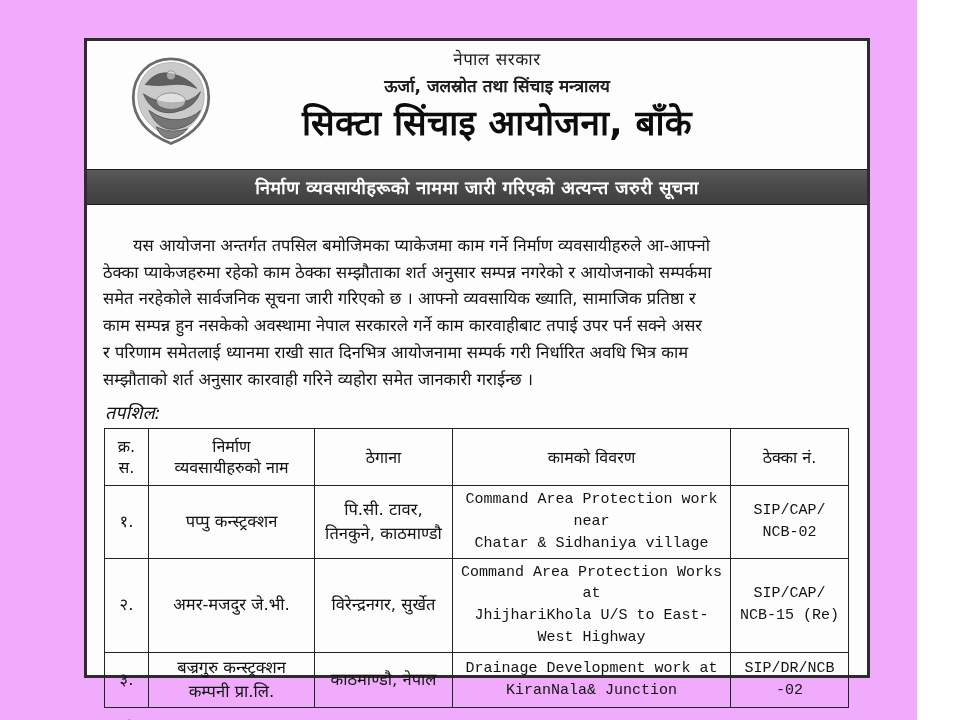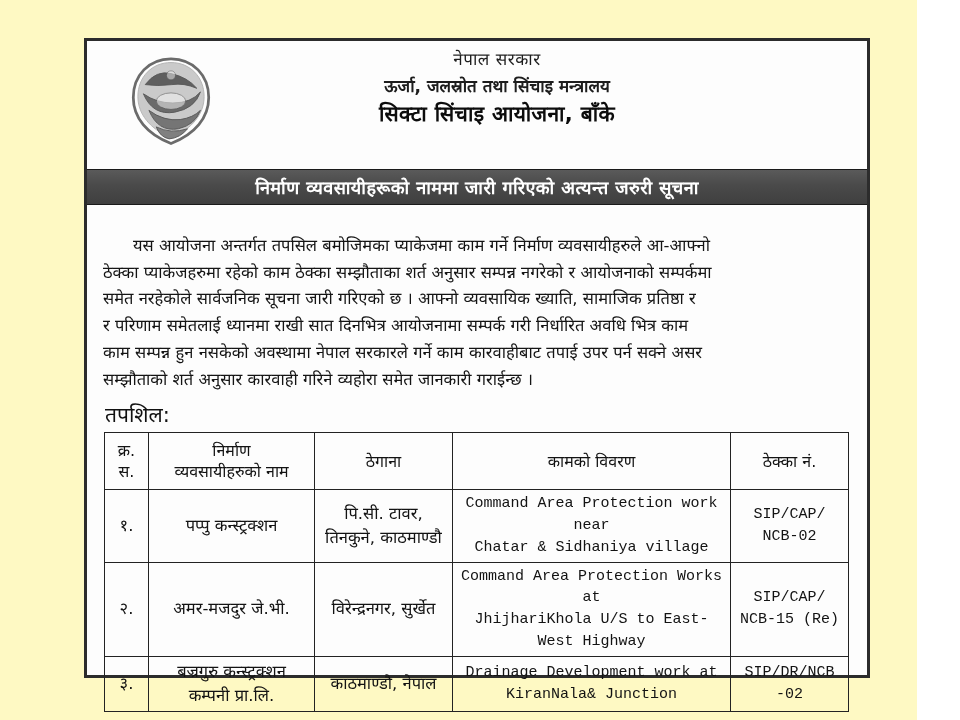--- a/index.html
+++ b/index.html
@@ -12,21 +12,21 @@
   }
   body {
     font-family: "DejaVu Sans", "Liberation Sans", sans-serif;
     -webkit-font-smoothing: antialiased;
   }
 
   .page {
     position: relative;
     width: 917px;
     height: 720px;
-    background: #fef9c3;
+    background: #f0abfc;
   }
 
   
   .notice {
     position: absolute;
     left: 84px;
     top: 38px;
     width: 786px;
     height: 640px;
     border: 3px solid #2c2c2c;
@@ -65,21 +65,21 @@
     color: #1d1d1d;
     line-height: 1.55;
     font-weight: bold;
   }
   .gov-line-3 {
     font-size: 16px;
     color: #1d1d1d;
     line-height: 1.55;
   }
   .project-title {
-    font-size: 21px;
+    font-size: 35px;
     font-weight: bold;
     color: #0c0c0c;
     line-height: 1.3;
     margin-top: 2px;
     letter-spacing: .3px;
     text-align: center;
   }
 
   
   .banner {
@@ -115,25 +115,26 @@
     margin: 0;
   }
   .para-line {
     display: block;
     white-space: nowrap;
     text-indent: 0;
   }
   .para-line.first { text-indent: 30px; }
 
   .tapasil {
-    font-size: 21px;
+    font-size: 18px;
     color: #111111;
     margin-top: 7px;
     margin-bottom: 4px;
     padding-left: 2px;
+    font-style: italic;
   }
 
   
   table.detail {
     border-collapse: collapse;
     width: 744px;
     table-layout: fixed;
     margin-left: 1px;
   }
   table.detail th,
@@ -200,22 +201,22 @@
 
     <div class="banner">
       <span class="banner-text">निर्माण व्यवसायीहरूको नाममा जारी गरिएको अत्यन्त जरुरी सूचना</span>
     </div>
 
     <div class="body-wrap">
       <p class="para">
         <span class="para-line first">यस आयोजना अन्तर्गत तपसिल बमोजिमका प्याकेजमा काम गर्ने निर्माण व्यवसायीहरुले आ-आफ्नो</span>
         <span class="para-line">ठेक्का प्याकेजहरुमा रहेको काम ठेक्का सम्झौताका शर्त अनुसार सम्पन्न नगरेको र आयोजनाको सम्पर्कमा</span>
         <span class="para-line">समेत नरहेकोले सार्वजनिक सूचना जारी गरिएको छ । आफ्नो व्यवसायिक ख्याति, सामाजिक प्रतिष्ठा र</span>
+        <span class="para-line">काम सम्पन्न हुन नसकेको अवस्थामा नेपाल सरकारले गर्ने काम कारवाहीबाट तपाई उपर पर्न सक्ने असर</span>
         <span class="para-line">र परिणाम समेतलाई ध्यानमा राखी सात दिनभित्र आयोजनामा सम्पर्क गरी निर्धारित अवधि भित्र काम</span>
-        <span class="para-line">काम सम्पन्न हुन नसकेको अवस्थामा नेपाल सरकारले गर्ने काम कारवाहीबाट तपाई उपर पर्न सक्ने असर</span>
         <span class="para-line">सम्झौताको शर्त अनुसार कारवाही गरिने व्यहोरा समेत जानकारी गराईन्छ ।</span>
       </p>
 
       <div class="tapasil">तपशिल:</div>
 
       <table class="detail">
         <colgroup>
           <col class="c-sn">
             <col class="c-name">
             <col class="c-addr">

